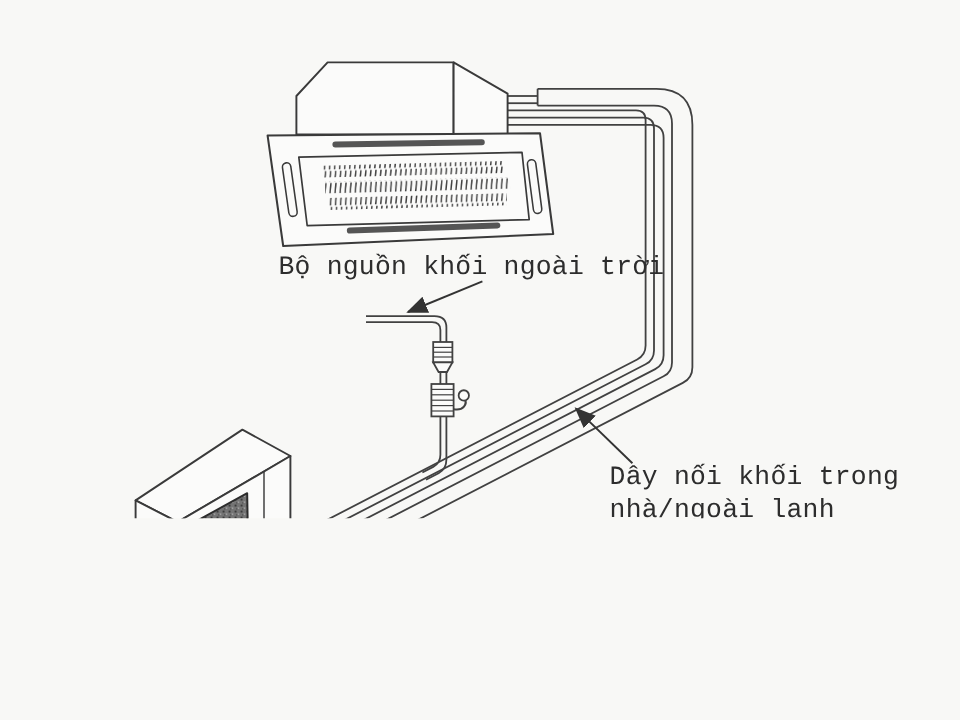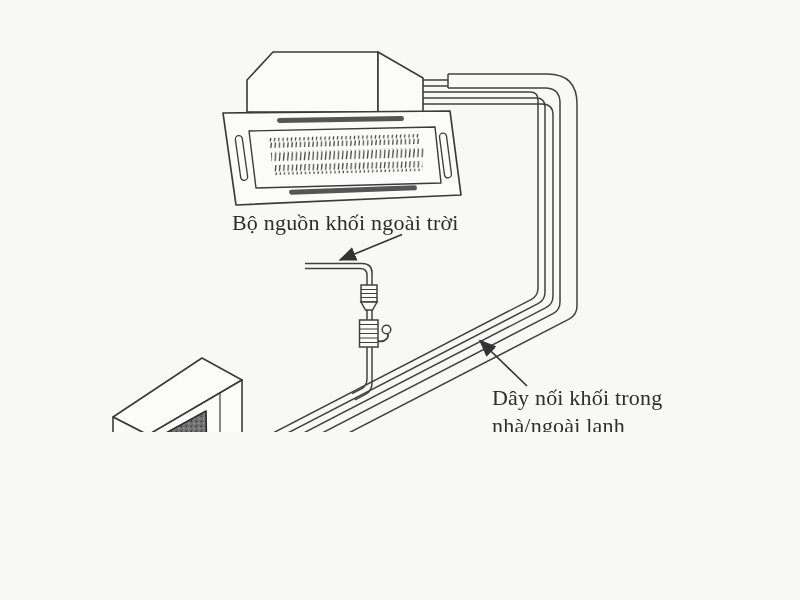--- a/index.html
+++ b/index.html
@@ -1,17 +1,17 @@
 <!DOCTYPE html>
 <html><head>
 <meta charset="utf-8">
 <style>
   html,body{margin:0;padding:0;background:#f8f8f6;}
   .stage{position:relative;width:800px;height:432px;background:#f8f8f6;overflow:hidden;
-         font-family:Liberation Serif, serif;}
+         font-family:Liberation Mono, monospace;}
   .stage svg{position:absolute;left:0;top:0;}
   .diagram-label{position:absolute;font-size:22px;line-height:27px;color:#2d2d2d;
                  letter-spacing:0.2px;white-space:nowrap;}
   .diagram-label span{display:block;}
 </style>
 </head>
 <body>
 
 <div class="stage">
 
@@ -104,19 +104,19 @@
     <line x1="402" y1="234.5" x2="340" y2="260" marker-end="url(#arrow)"></line>
     <line x1="527" y1="386" x2="480" y2="340.5" marker-end="url(#arrow)"></line>
     <line x1="367" y1="494" x2="327" y2="461.5" marker-end="url(#arrow)"></line>
   </g>
 </svg>
 
 <div class="diagram-label" style="left:232px;top:209px">
   <span>Bộ nguồn khối ngoài trời</span>
 </div>
 
-<div class="diagram-label" style="left:492px;top:384px;line-height:28px">
+<div class="diagram-label" style="left:508px;top:384px;line-height:28px">
   <span>Dây nối khối trong</span>
   <span>nhà/ngoài lạnh</span>
 </div>
 
 
 </div>
 
 </body></html>

